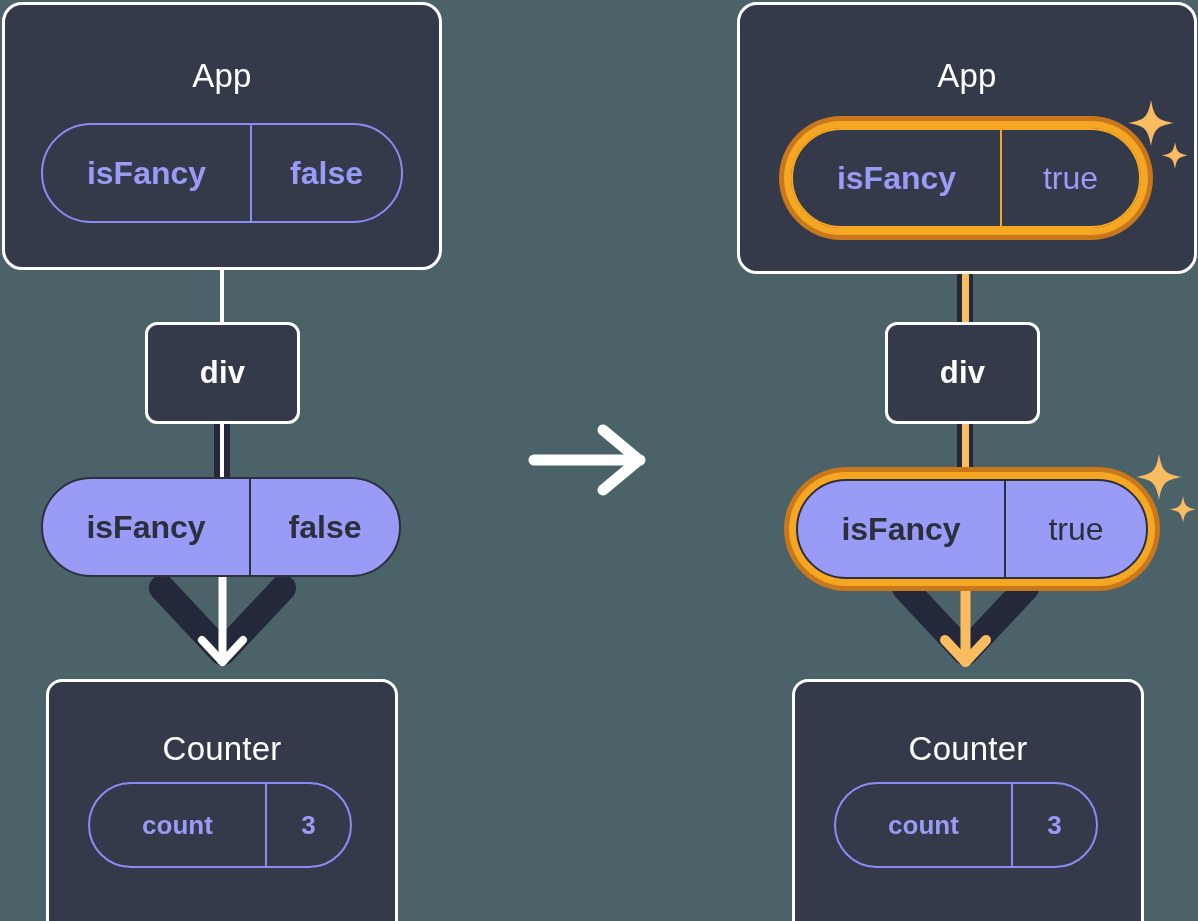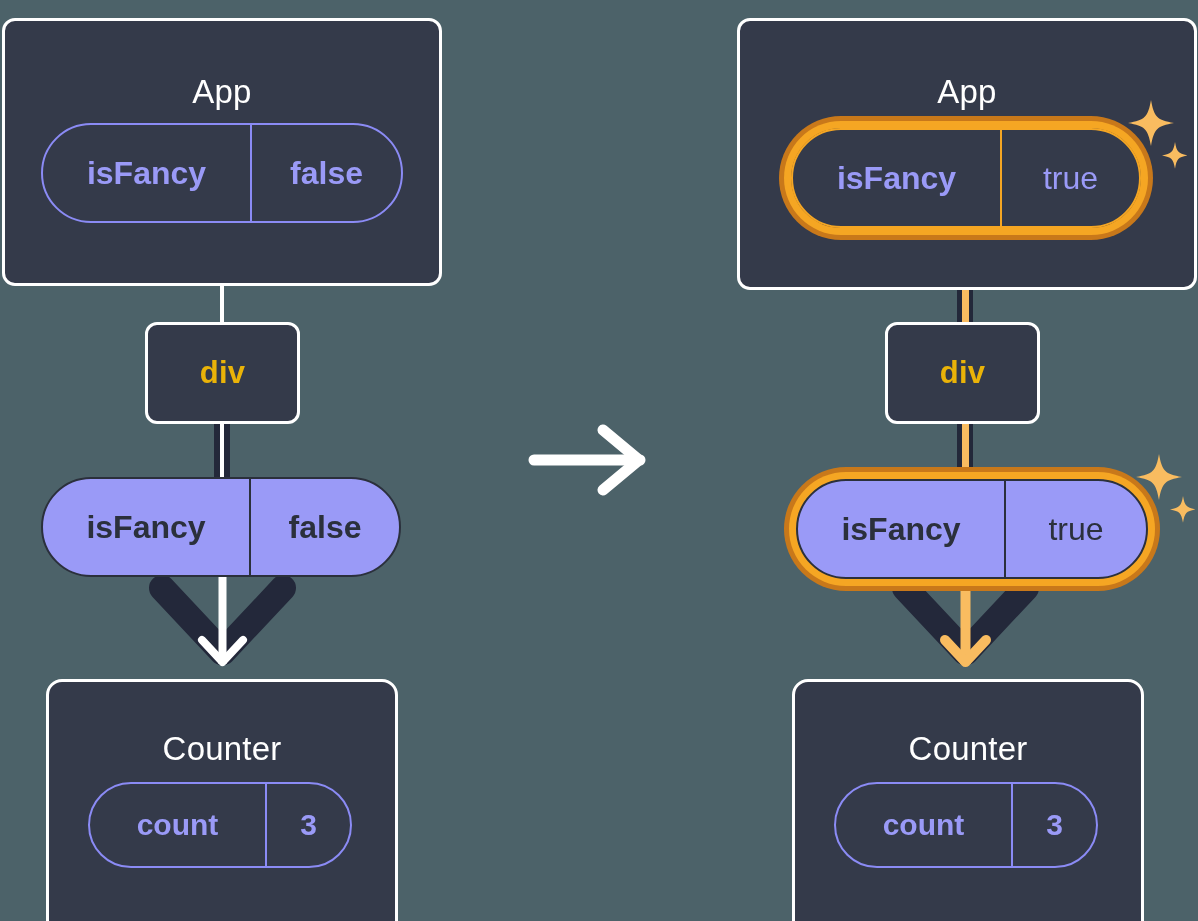--- a/index.html
+++ b/index.html
@@ -30,33 +30,33 @@
   .cbox-title{
     position:absolute;left:0;right:0;
     text-align:center;
     color:#ffffff;
     font-size:33px;
     letter-spacing:.2px;
     white-space:nowrap;
   }
 
   
-  .app-box{width:440px;height:268px;left:2px;top:18px;border-radius:13px;}
+  .app-box{width:440px;height:268px;left:2px;top:2px;border-radius:20px;}
   .panel.right .app-box{left:2px;width:460px;height:272px;}
   .app-title{top:52px;}
 
   
   .div-box{
     width:155px;height:102px;
     left:145px;top:322px;
     border-radius:12px;
     display:flex;align-items:center;justify-content:center;
   }
   .panel.right .div-box{left:150px;}
-  .div-label{color:#eab308;font-size:31px;font-weight:bold;letter-spacing:.3px;position:relative;z-index:3;}
+  .div-label{color:#ffffff;font-size:31px;font-weight:bold;letter-spacing:.3px;position:relative;z-index:3;}
 
   
   .counter-box{width:352px;height:271px;left:46px;top:679px;border-radius:16px;}
   .panel.right .counter-box{left:57px;width:352px;}
   .counter-title{top:700px;font-size:33px;}
   .panel .counter-title{top:0;}
 
   
   .pill{
     position:absolute;
@@ -114,21 +114,21 @@
   .app-pill .cell.key{width:207px;}
 
   .panel.right .app-pill{left:56px;top:128px;width:350px;height:100px;}
 
   .props-pill{left:41px;top:477px;width:360px;height:100px;}
   .props-pill .cell{font-size:32px;}
   .props-pill .cell.key{width:206px;}
   .panel.right .props-pill{left:61px;top:479px;width:352px;}
 
   .count-pill{left:88px;top:782px;width:264px;height:86px;}
-  .count-pill .cell{font-size:30px;}
+  .count-pill .cell{font-size:26px;}
   .count-pill .cell.key{width:175px;}
   .panel.right .count-pill{left:99px;}
 
   
   .conn{position:absolute;z-index:1;}
 
   
   .line-white{
     width:4px;background:#ffffff;
   }

